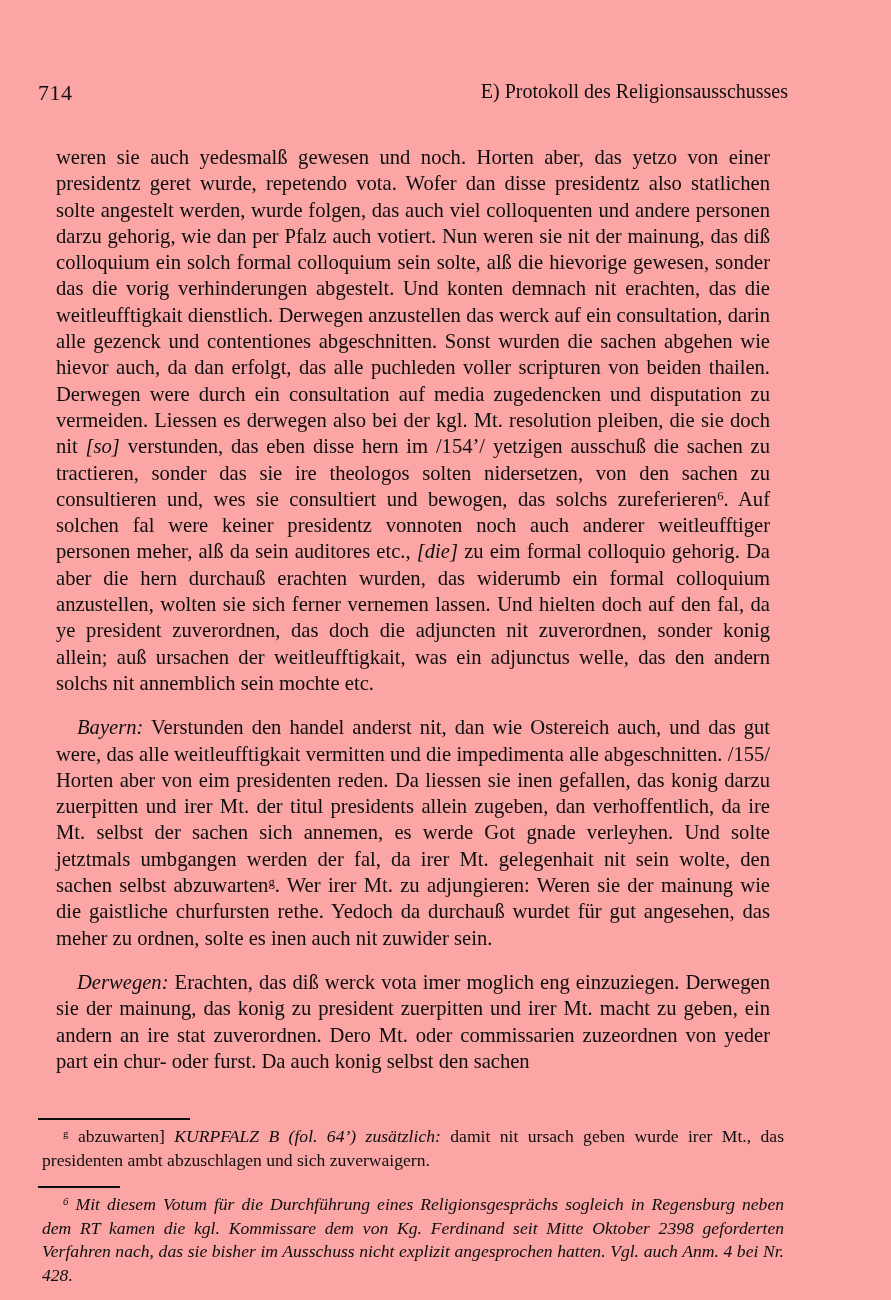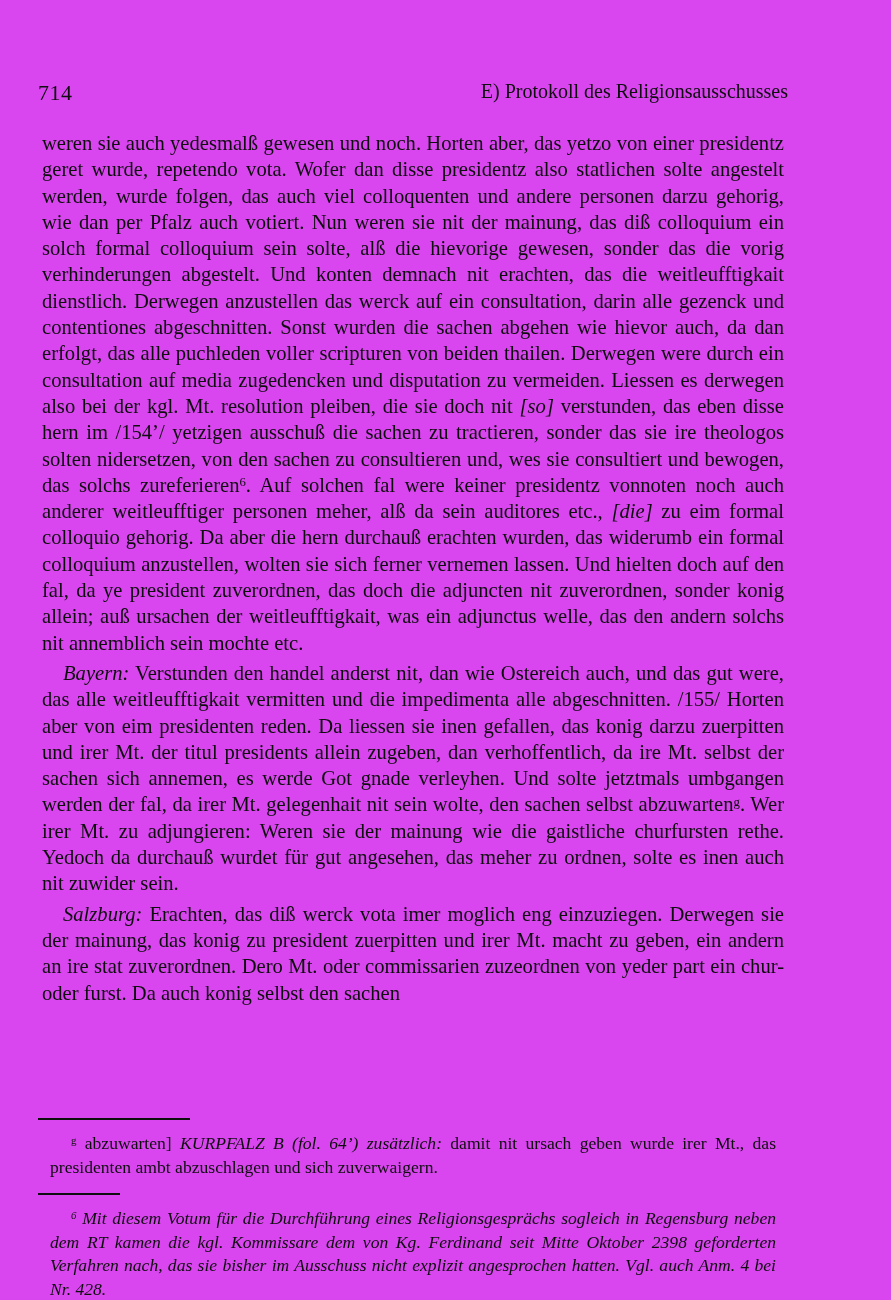--- a/index.html
+++ b/index.html
@@ -4,21 +4,21 @@
 <style>
   html, body {
     margin: 0;
     padding: 0;
     background: #ffffff;
   }
   .page {
     position: relative;
     width: 891px;
     height: 1300px;
-    background: #d946ef;
+    background: #fca5a5;
     color: #0e0e0e;
     font-family: "Liberation Serif", "DejaVu Serif", serif;
     overflow: hidden;
   }
   
   .header {
     position: absolute;
     left: 38px;
     top: 80px;
     width: 750px;
@@ -42,21 +42,21 @@
     position: absolute;
     left: 38px;
     top: 126px;
     width: 750px;
     font-size: 20.6px;
     line-height: 26.3px;
     text-align: justify;
     hyphens: none;
   }
   .para {
-    margin: 4px;
+    margin: 18px;
     padding: 0;
   }
   .para.indent {
     text-indent: 21px;
   }
   .it {
     font-style: italic;
   }
   sup.fnm {
     font-size: 0.62em;
@@ -79,21 +79,21 @@
     border: 0;
     border-top: 2px solid #0e0e0e;
     width: 152px;
     margin: 0 0 5px 0;
   }
   .fn-rule.short {
     width: 82px;
     margin-top: 14px;
   }
   .fn {
-    margin: 12px;
+    margin: 4px;
     padding: 0;
     text-indent: 21px;
   }
   .fn-commentary {
     font-style: italic;
   }
 </style>
 </head>
 <body>
 
@@ -103,21 +103,21 @@
     <span class="page-num">714</span>
     <span class="running-title">E) Protokoll des Religionsausschusses</span>
   </div>
 
   <div class="body-copy">
 
     <p class="para"><span>weren sie auch yedesmalß gewesen und noch. Horten aber, das yetzo von einer presidentz geret wurde, repetendo vota. Wofer dan disse presidentz also statlichen solte angestelt werden, wurde folgen, das auch viel colloquenten und andere personen darzu gehorig, wie dan per Pfalz auch votiert. Nun weren sie nit der mainung, das diß colloquium ein solch formal colloquium sein solte, alß die hievorige gewesen, sonder das die vorig verhinderungen abgestelt. Und konten demnach nit erachten, das die weitleufftigkait dienstlich. Derwegen anzustellen das werck auf ein consultation, darin alle gezenck und contentiones abgeschnitten. Sonst wurden die sachen abgehen wie hievor auch, da dan erfolgt, das alle puchleden voller scripturen von beiden thailen. Derwegen were durch ein consultation auf media zugedencken und disputation zu vermeiden. Liessen es derwegen also bei der kgl. Mt. resolution pleiben, die sie doch nit </span><span class="it">[so]</span><span> verstunden, das eben disse hern im /154’/ yetzigen ausschuß die sachen zu tractieren, sonder das sie ire theologos solten nidersetzen, von den sachen zu consultieren und, wes sie consultiert und bewogen, das solchs zureferieren</span><sup class="fnm">6</sup><span>. Auf solchen fal were keiner presidentz vonnoten noch auch anderer weitleufftiger personen meher, alß da sein auditores etc., </span><span class="it">[die]</span><span> zu eim formal colloquio gehorig. Da aber die hern durchauß erachten wurden, das widerumb ein formal colloquium anzustellen, wolten sie sich ferner vernemen lassen. Und hielten doch auf den fal, da ye president zuverordnen, das doch die adjuncten nit zuverordnen, sonder konig allein; auß ursachen der weitleufftigkait, was ein adjunctus welle, das den andern solchs nit annemblich sein mochte etc.</span></p>
 
     <p class="para indent"><span class="it">Bayern:</span><span> Verstunden den handel anderst nit, dan wie Ostereich auch, und das gut were, das alle weitleufftigkait vermitten und die impedimenta alle abgeschnitten. /155/ Horten aber von eim presidenten reden. Da liessen sie inen gefallen, das konig darzu zuerpitten und irer Mt. der titul presidents allein zugeben, dan verhoffentlich, da ire Mt. selbst der sachen sich annemen, es werde Got gnade verleyhen. Und solte jetztmals umbgangen werden der fal, da irer Mt. gelegenhait nit sein wolte, den sachen selbst abzuwarten</span><sup class="fnm">g</sup><span>. Wer irer Mt. zu adjungieren: Weren sie der mainung wie die gaistliche churfursten rethe. Yedoch da durchauß wurdet für gut angesehen, das meher zu ordnen, solte es inen auch nit zuwider sein.</span></p>
 
-    <p class="para indent"><span class="it">Salzburg:</span><span> Erachten, das diß werck vota imer moglich eng einzuziegen. Derwegen sie der mainung, das konig zu president zuerpitten und irer Mt. macht zu geben, ein andern an ire stat zuverordnen. Dero Mt. oder commissarien zuzeordnen von yeder part ein chur- oder furst. Da auch konig selbst den sachen</span></p>
+    <p class="para indent"><span class="it">Derwegen:</span><span> Erachten, das diß werck vota imer moglich eng einzuziegen. Derwegen sie der mainung, das konig zu president zuerpitten und irer Mt. macht zu geben, ein andern an ire stat zuverordnen. Dero Mt. oder commissarien zuzeordnen von yeder part ein chur- oder furst. Da auch konig selbst den sachen</span></p>
 
   </div>
 
   <div class="footnotes">
 
     <hr class="fn-rule">
 
     <p class="fn fn-apparatus"><sup class="fnm">g</sup> <span>abzuwarten] </span><span class="it">KURPFALZ B (fol. 64’) zusätzlich:</span><span> damit nit ursach geben wurde irer Mt., das presidenten ambt abzuschlagen und sich zuverwaigern.</span></p>
 
     <hr class="fn-rule short">

